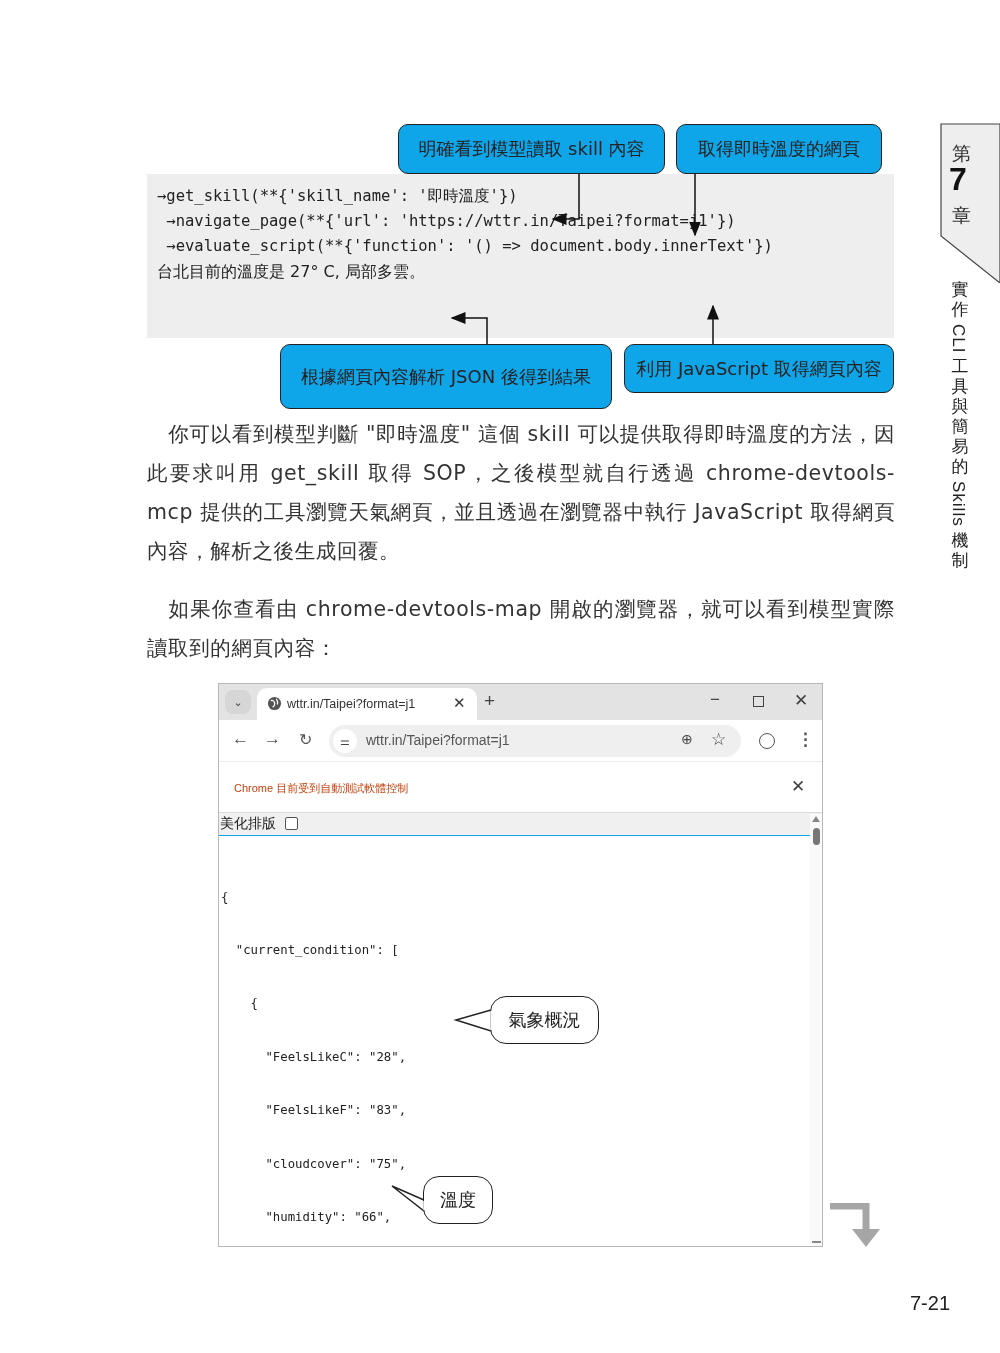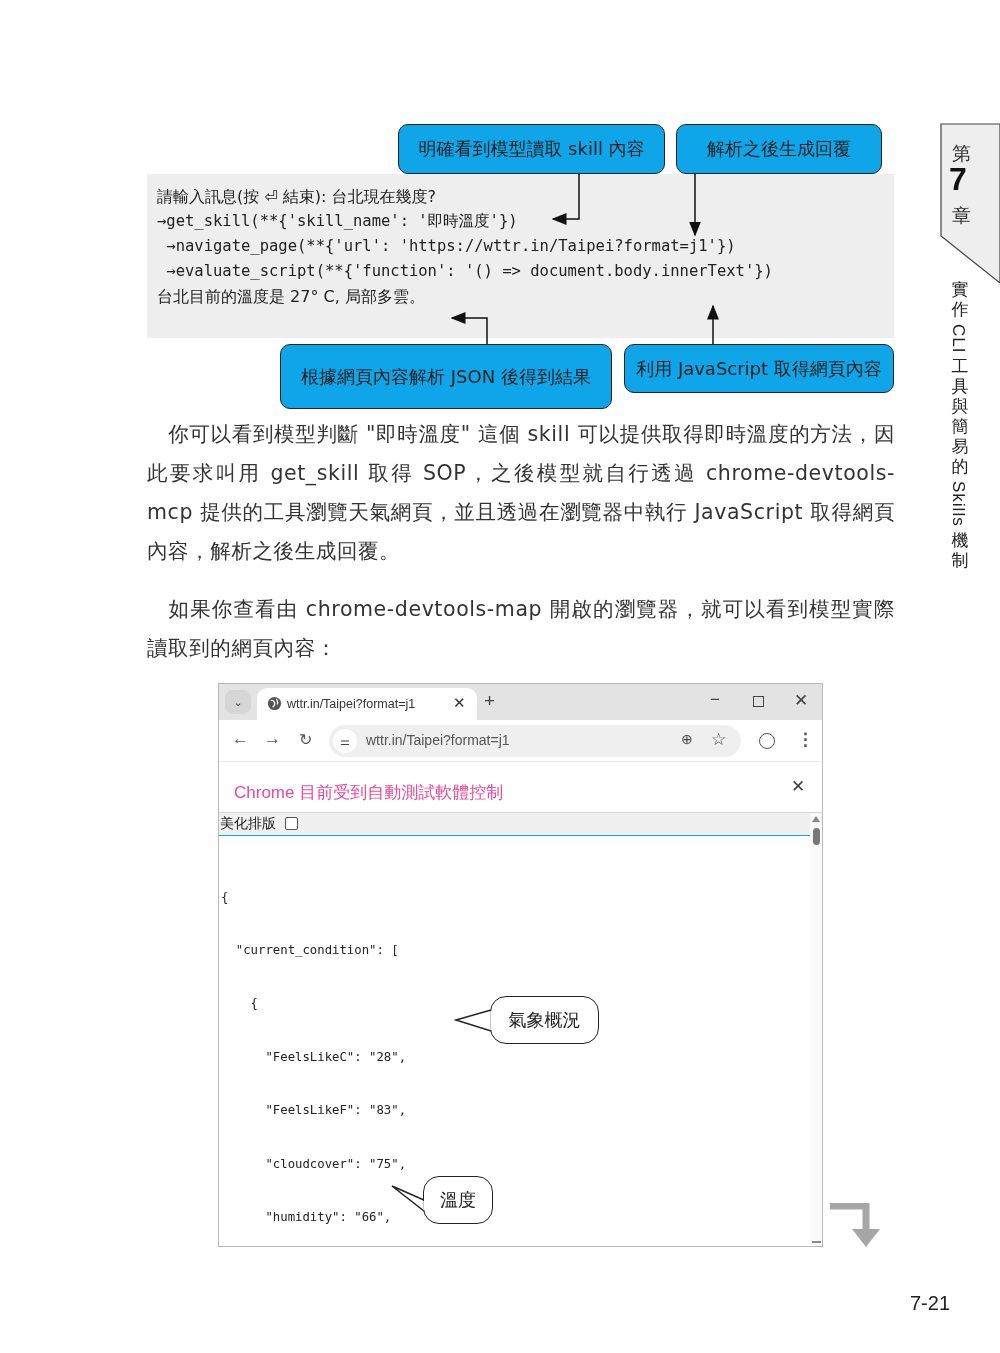--- a/index.html
+++ b/index.html
@@ -96,21 +96,21 @@
   .url-text { position: absolute; left: 37px; top: 7px; font-size: 14px; color: #555; }
   .zoom-icon { position: absolute; left: 352px; top: 6px; font-size: 14px; color: #444; }
   .star-icon { position: absolute; left: 382px; top: 4px; font-size: 17px; color: #444; }
   .profile-icon {
     position: absolute; left: 540px; top: 13px; width: 16px; height: 16px;
     border: 1.5px solid #555; border-radius: 50%;
   }
   .menu-icon { position: absolute; left: 578px; top: 9px; font-size: 17px; color: #555; font-weight: bold; }
 
   .infobar { height: 51px; background: #fff; position: relative; border-bottom: 1px solid #d8d8d8; box-shadow: 0 1px 2px rgba(0,0,0,0.08); }
-  .infobar-text { position: absolute; left: 15px; top: 19px; font-size: 17px; color: #ec4899; }
+  .infobar-text { position: absolute; left: 15px; top: 19px; font-size: 11px; color: #c2410c; }
   .infobar-close { position: absolute; left: 572px; top: 14px; font-size: 17px; color: #444; }
 
   .content { position: absolute; left: 0; top: 130px; width: 591px; height: 434px; background: #fff; overflow: hidden; }
   .prettyprint-bar {
     height: 22px; background: #f0f0f0; border-bottom: 1px solid #0ea5e9; position: relative;
     font-family: "DejaVu Sans", sans-serif; font-size: 14px; color: #222;
   }
   .prettyprint-label { position: absolute; left: 1px; top: 1px; }
   .prettyprint-checkbox { position: absolute; left: 66px; top: 3px; width: 13px; height: 13px; border: 1px solid #555; border-radius: 2px; background: #fff; }
 
@@ -159,29 +159,28 @@
   <span class="v">與</span>
   <span class="v">簡</span>
   <span class="v">易</span>
   <span class="v">的</span>
   <span class="rot">Skills</span>
   <span class="v">機</span>
   <span class="v">制</span>
 </div>
 
 <div class="terminal">
-  <div class="line cjk">請輸入訊息(按 ⏎ 結束): 台北現在幾度?</div>
   <div class="line mono">→get_skill(**{'skill_name': '即時溫度'})</div>
   <div class="line mono"> →navigate_page(**{'url': 'https://wttr.in/Taipei?format=j1'})</div>
   <div class="line mono"> →evaluate_script(**{'function': '() =&gt; document.body.innerText'})</div>
   <div class="line cjk">台北目前的溫度是 27° C, 局部多雲。</div>
 </div>
 
 <div class="callout callout-1">明確看到模型讀取 skill 內容</div>
-<div class="callout callout-2">解析之後生成回覆</div>
+<div class="callout callout-2">取得即時溫度的網頁</div>
 <div class="callout callout-3">根據網頁內容解析 JSON 後得到結果</div>
 <div class="callout callout-4">利用 JavaScript 取得網頁內容</div>
 
 <svg class="arrows-overlay" width="1000" height="1353">
   <defs>
     <marker id="ah" markerWidth="10" markerHeight="8" refX="9" refY="4" orient="auto">
       <polygon points="0,0 10,4 0,8" fill="#111"></polygon>
     </marker>
   </defs>
 

